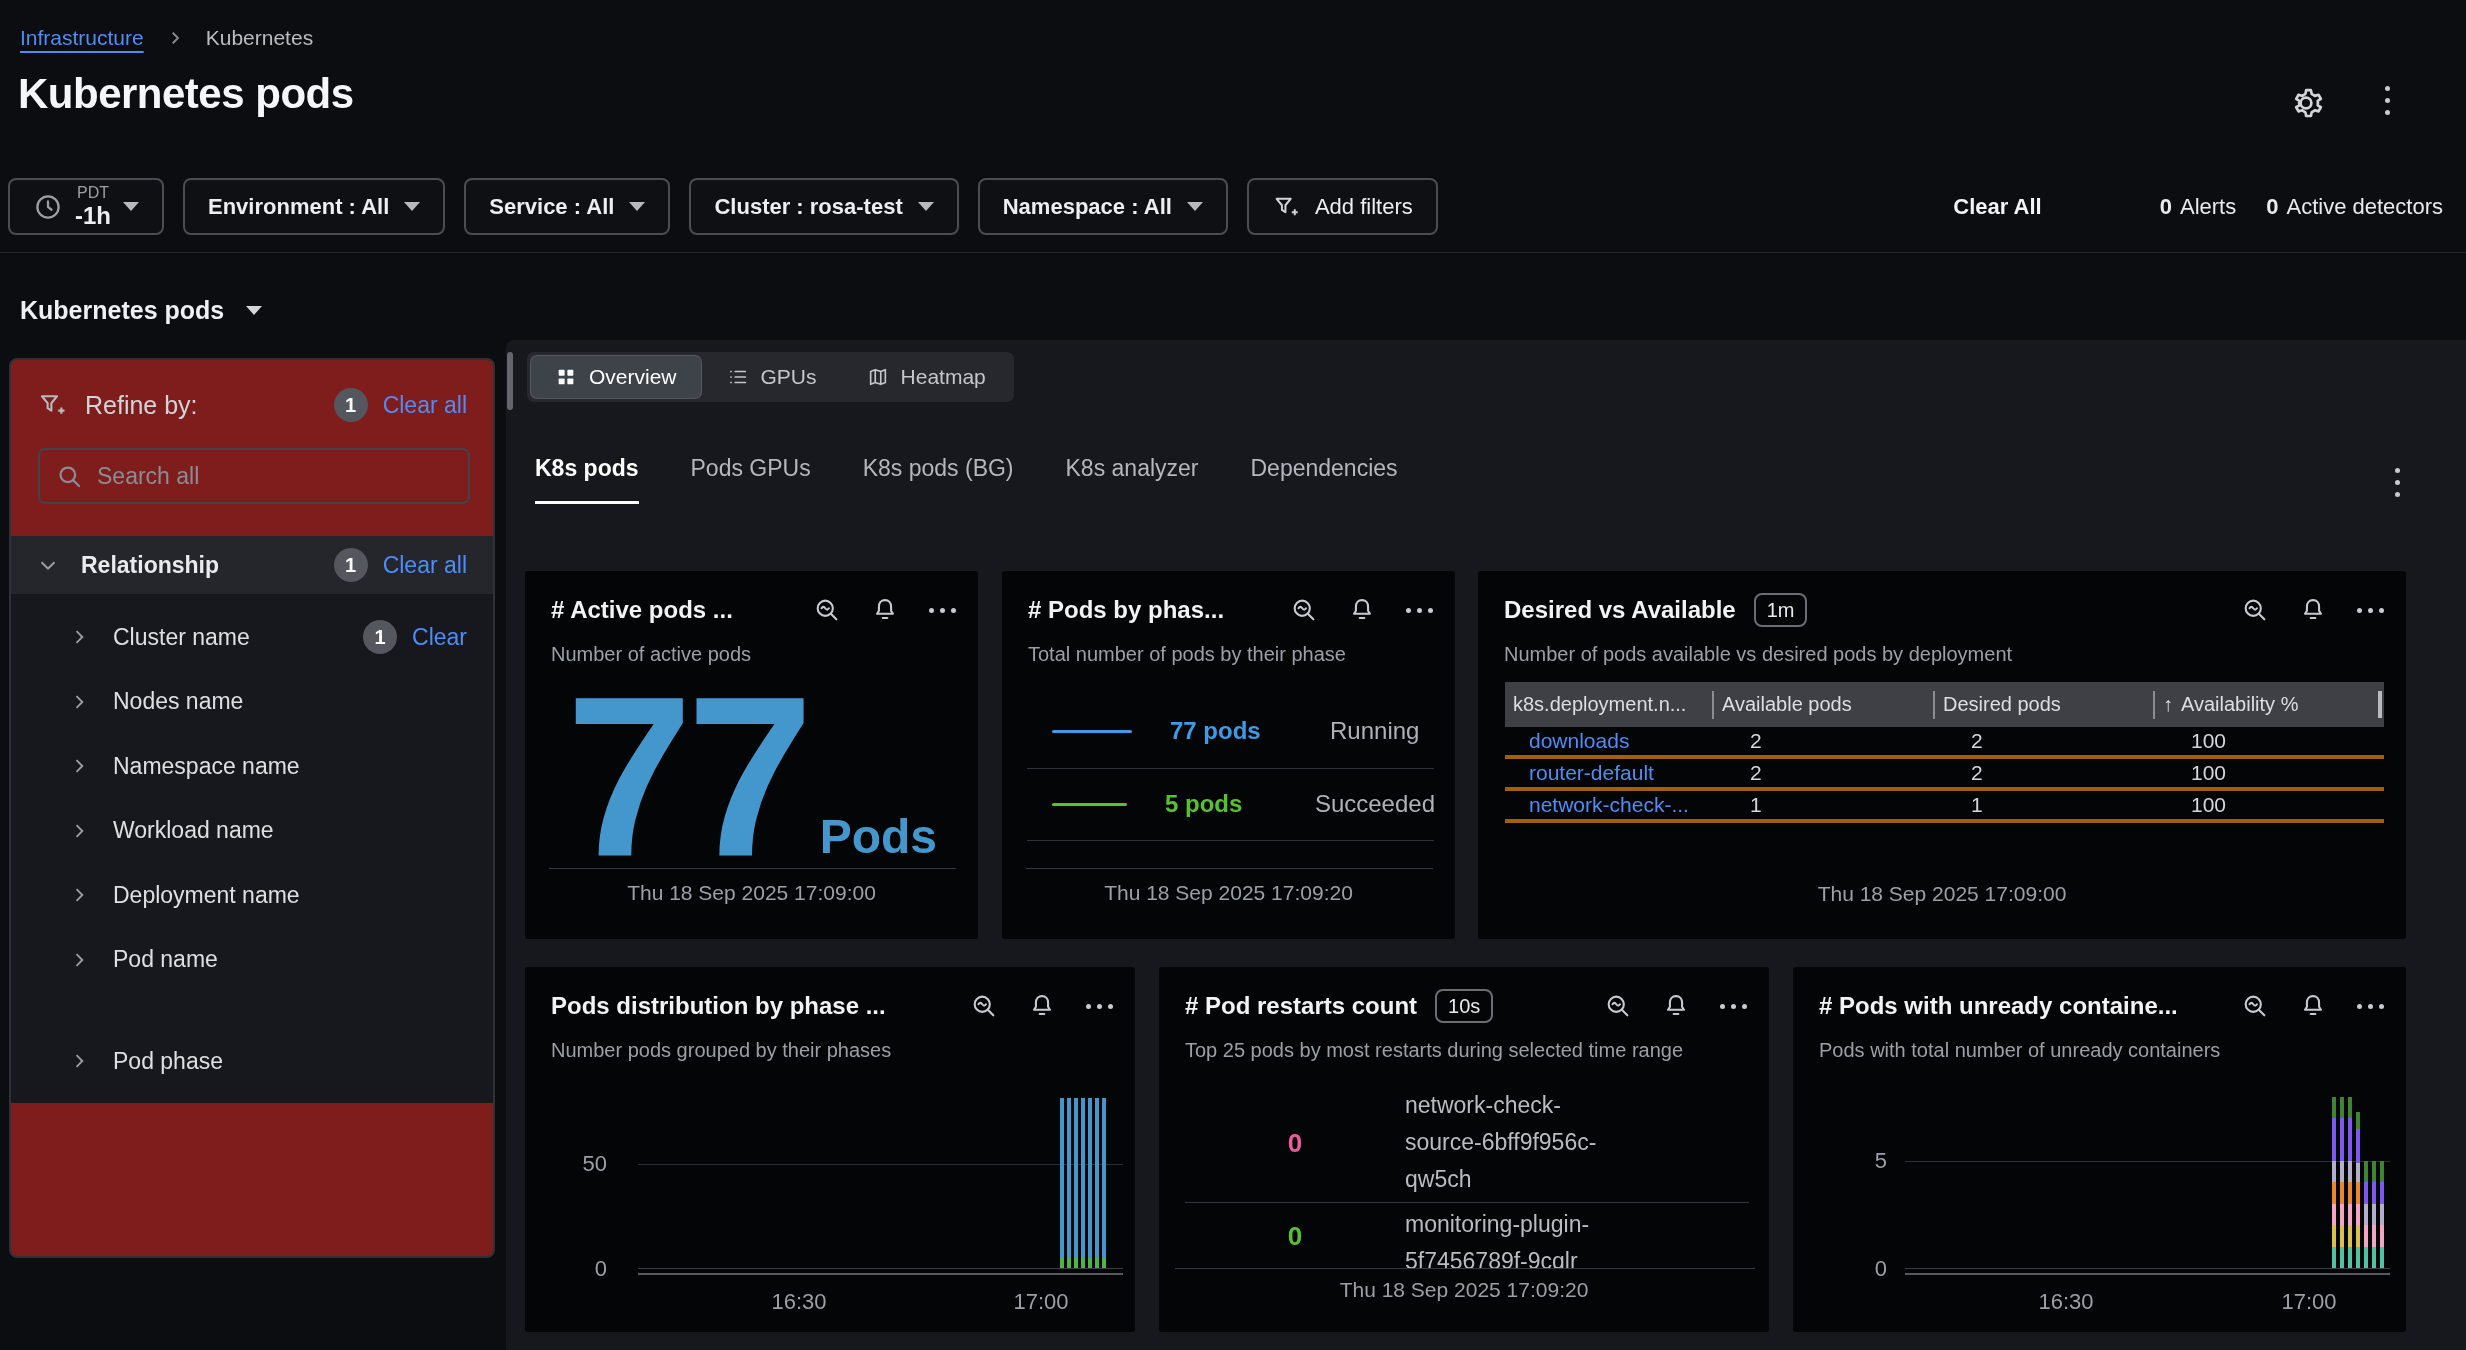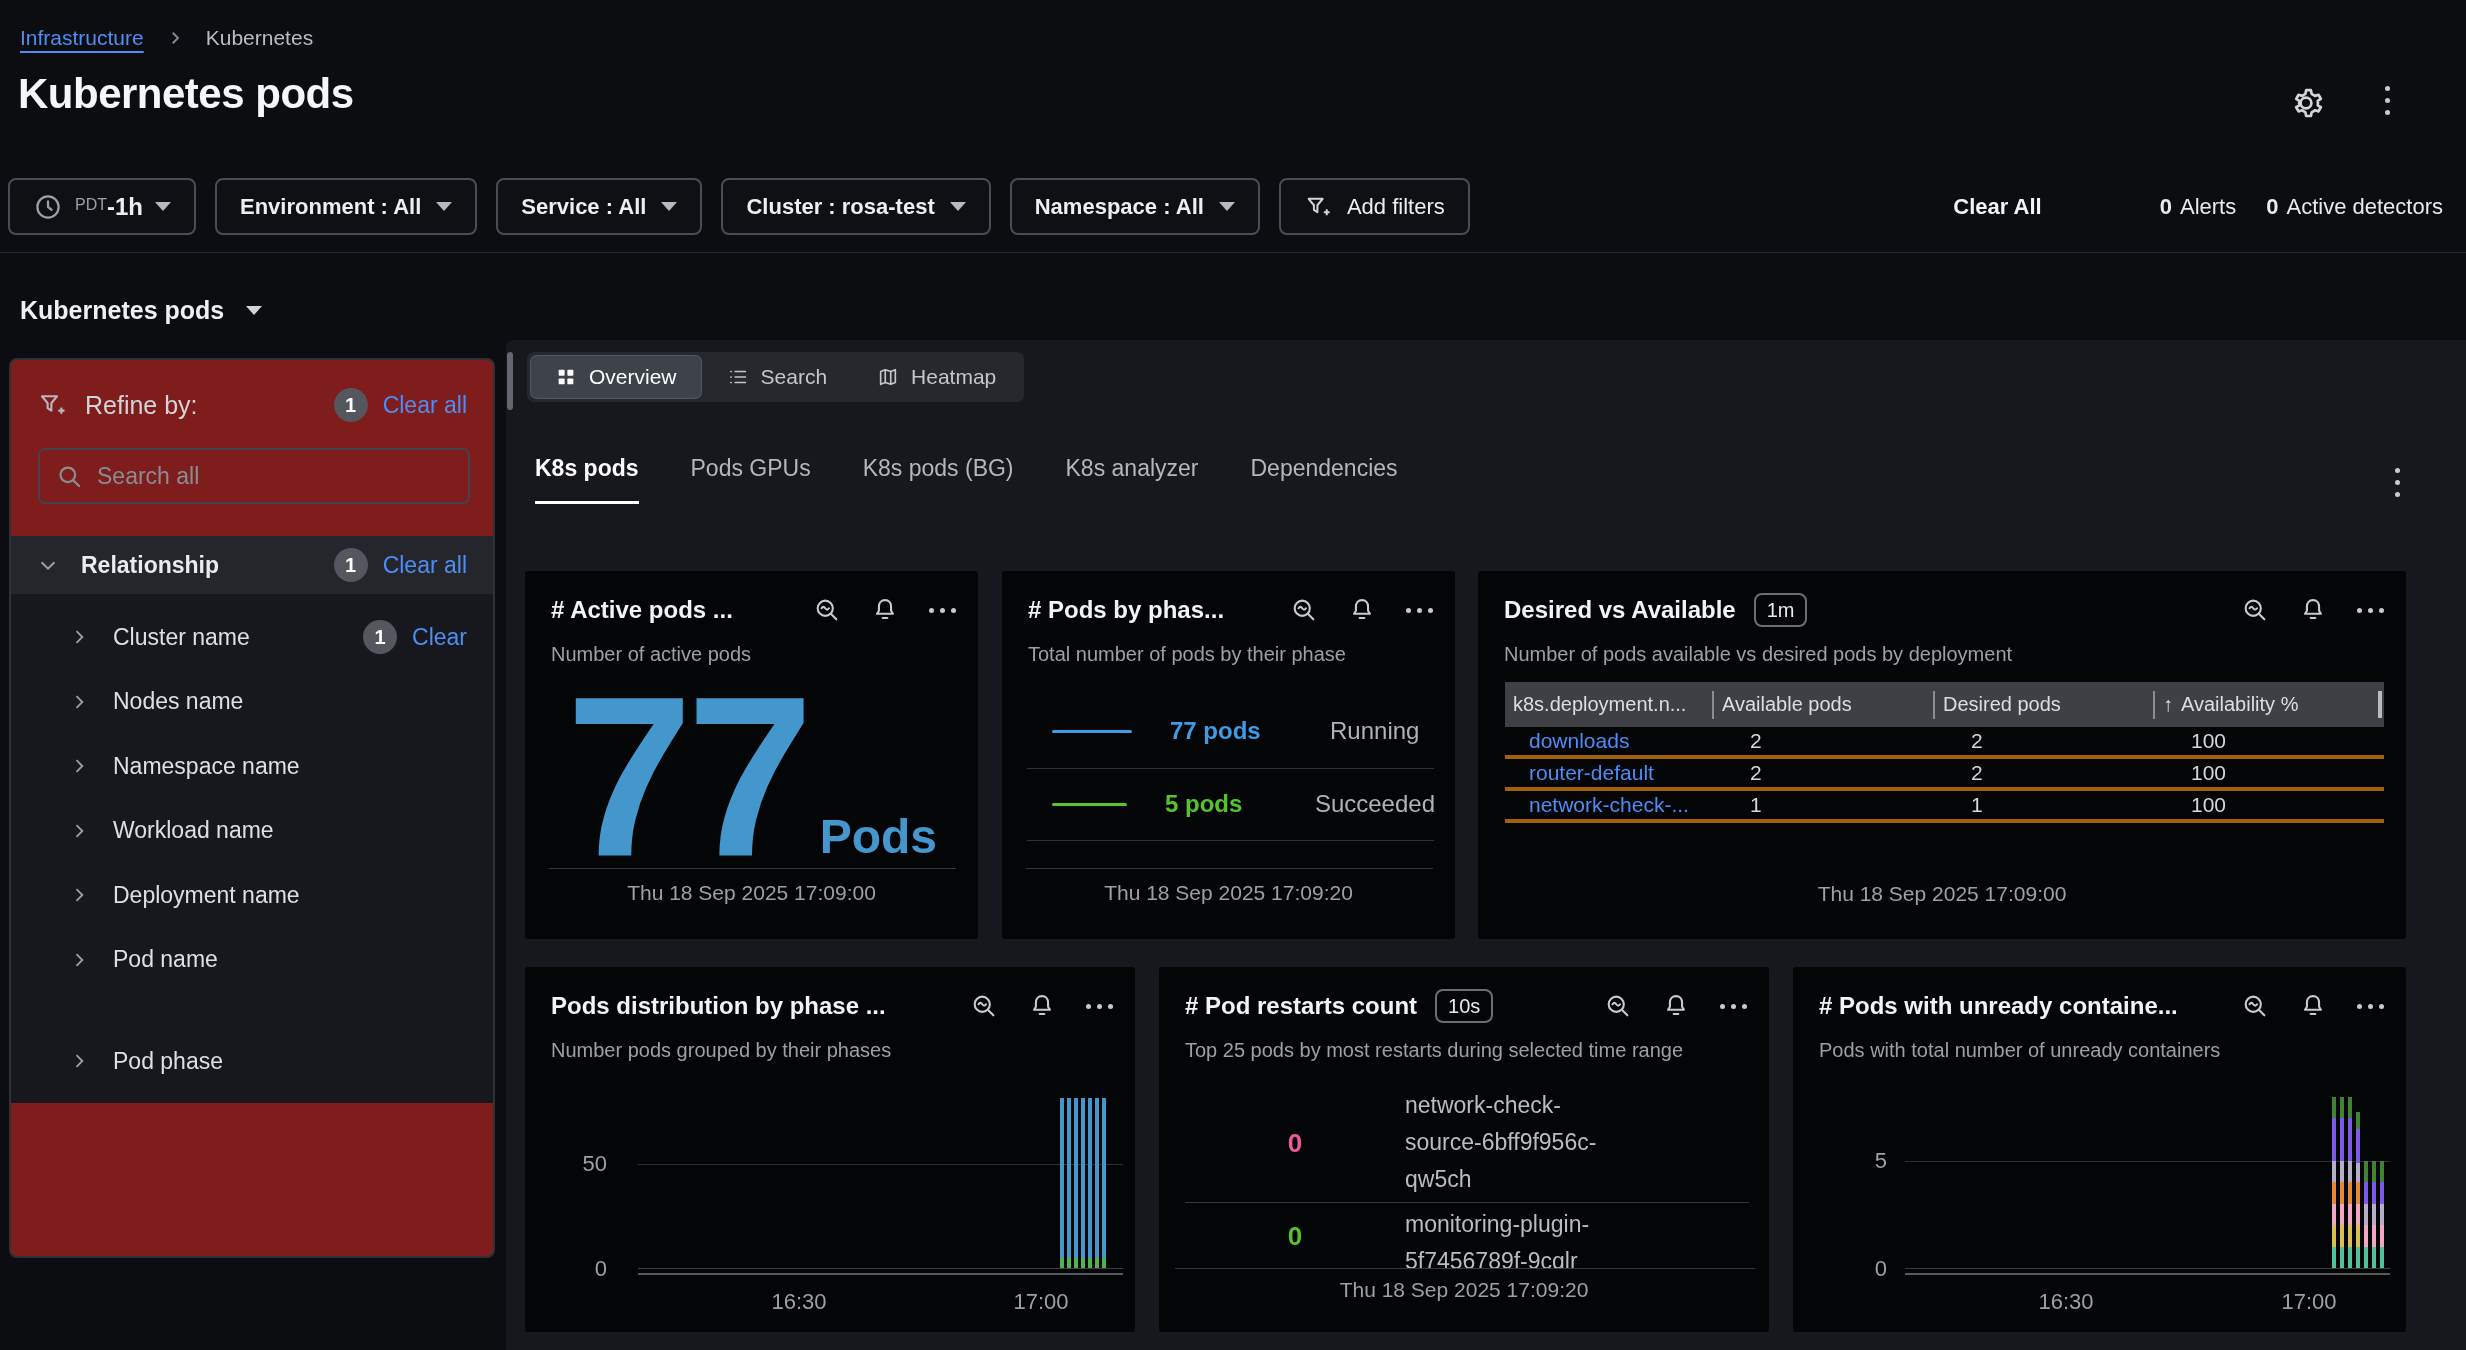--- a/index.html
+++ b/index.html
@@ -21,21 +21,21 @@
   .hicon{position:absolute;color:#d3d5d9;cursor:pointer;}
   .kebab-v{display:flex;flex-direction:column;gap:7px;align-items:center;}
   .kebab-v i{width:5px;height:5px;border-radius:50%;background:#c9cbd0;display:block;}
 
   
   .fbar{position:absolute;left:8px;top:178px;display:flex;gap:19px;align-items:center;}
   .pill{display:inline-flex;align-items:center;gap:15px;height:57px;padding:0 23px;border:2px solid var(--pillborder);
         border-radius:8px;background:#0e1014;color:#eceef1;font-size:22px;font-weight:600;cursor:pointer;white-space:nowrap;}
   .caret{width:0;height:0;border-left:8px solid transparent;border-right:8px solid transparent;border-top:9px solid #b7b9be;}
   .timepill{gap:12px;}
-  .time-col{display:flex;flex-direction:row;align-items:center;line-height:1;text-align:center;}
+  .time-col{display:flex;flex-direction:column;align-items:center;line-height:1;text-align:center;}
   .time-tz{font-size:16px;color:#9aa0a6;font-weight:400;margin-bottom:3px;}
   .time-val{font-size:24px;font-weight:700;}
   .fright{position:absolute;right:23px;top:178px;height:57px;display:flex;align-items:center;font-size:22px;}
   .clear-all{font-weight:700;color:#f2f3f5;cursor:pointer;}
   .countlbl{color:#e8eaec;}
   .countlbl b{font-weight:700;margin-right:8px;}
   .hdr-divider{position:absolute;left:0;top:252px;width:2466px;height:1px;background:#24262b;}
 
   
   .sb-head{position:absolute;left:20px;top:296px;display:flex;align-items:center;gap:22px;font-size:25px;font-weight:700;cursor:pointer;}
@@ -314,21 +314,21 @@
             </svg>
         </span>
         <span>Overview</span>
       </div>
       <div class="tseg">
         <span>
           <svg width="22" height="22" viewBox="0 0 24 24" fill="none" stroke="currentColor" stroke-width="1.9" stroke-linecap="round">
               <path d="M9 6 h11 M9 12 h11 M9 18 h11 M4.3 6 h.2 M4.3 12 h.2 M4.3 18 h.2"></path>
             </svg>
         </span>
-        <span>Search</span>
+        <span>GPUs</span>
       </div>
       <div class="tseg">
         <span>
           <svg width="22" height="22" viewBox="0 0 24 24" fill="none" stroke="currentColor" stroke-width="1.8" stroke-linejoin="round">
               <path d="M4 6 l5 -2 6 2 5 -2 v14 l-5 2 -6 -2 -5 2 z M9 4 v14 M15 6 v14"></path>
             </svg>
         </span>
         <span>Heatmap</span>
       </div>
     </div>

